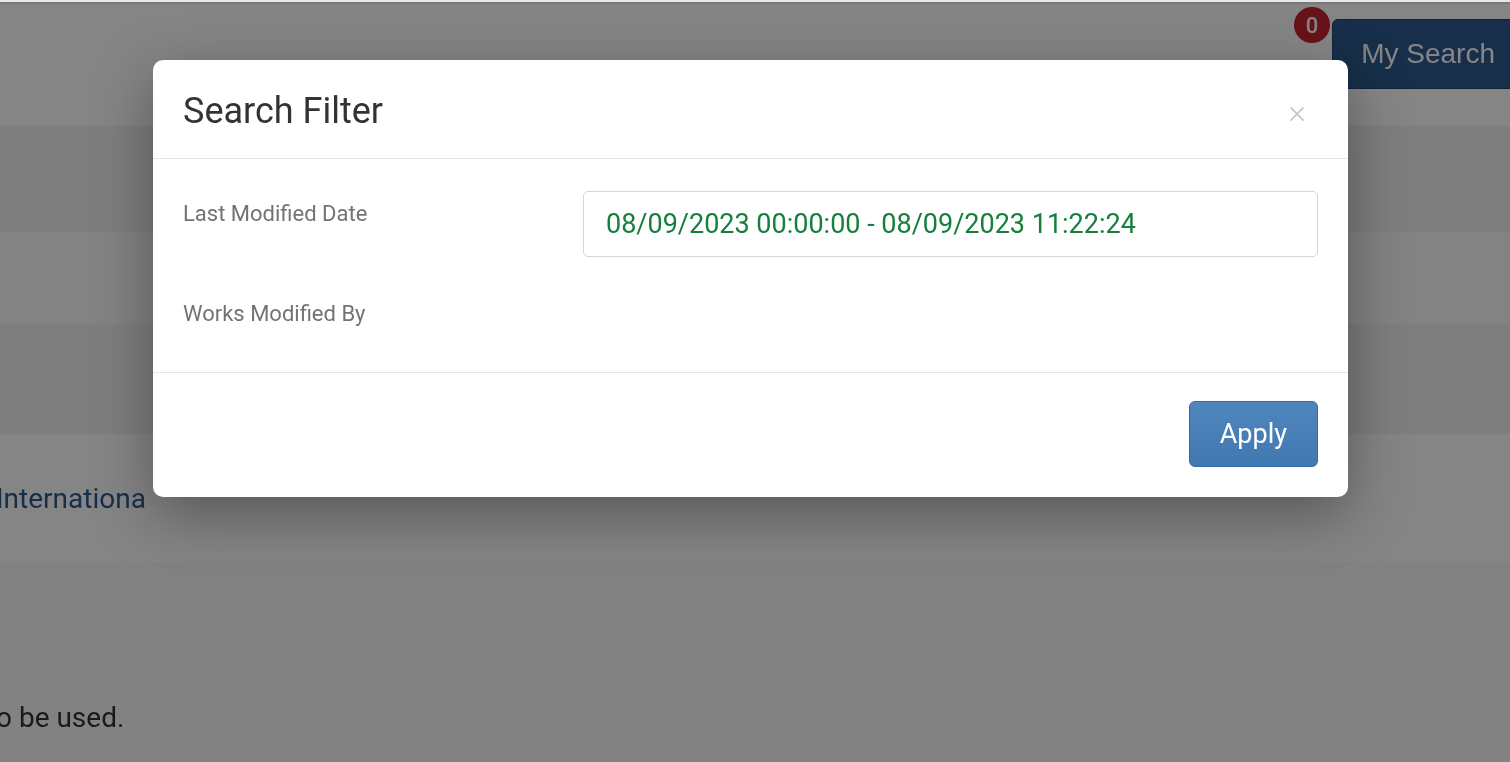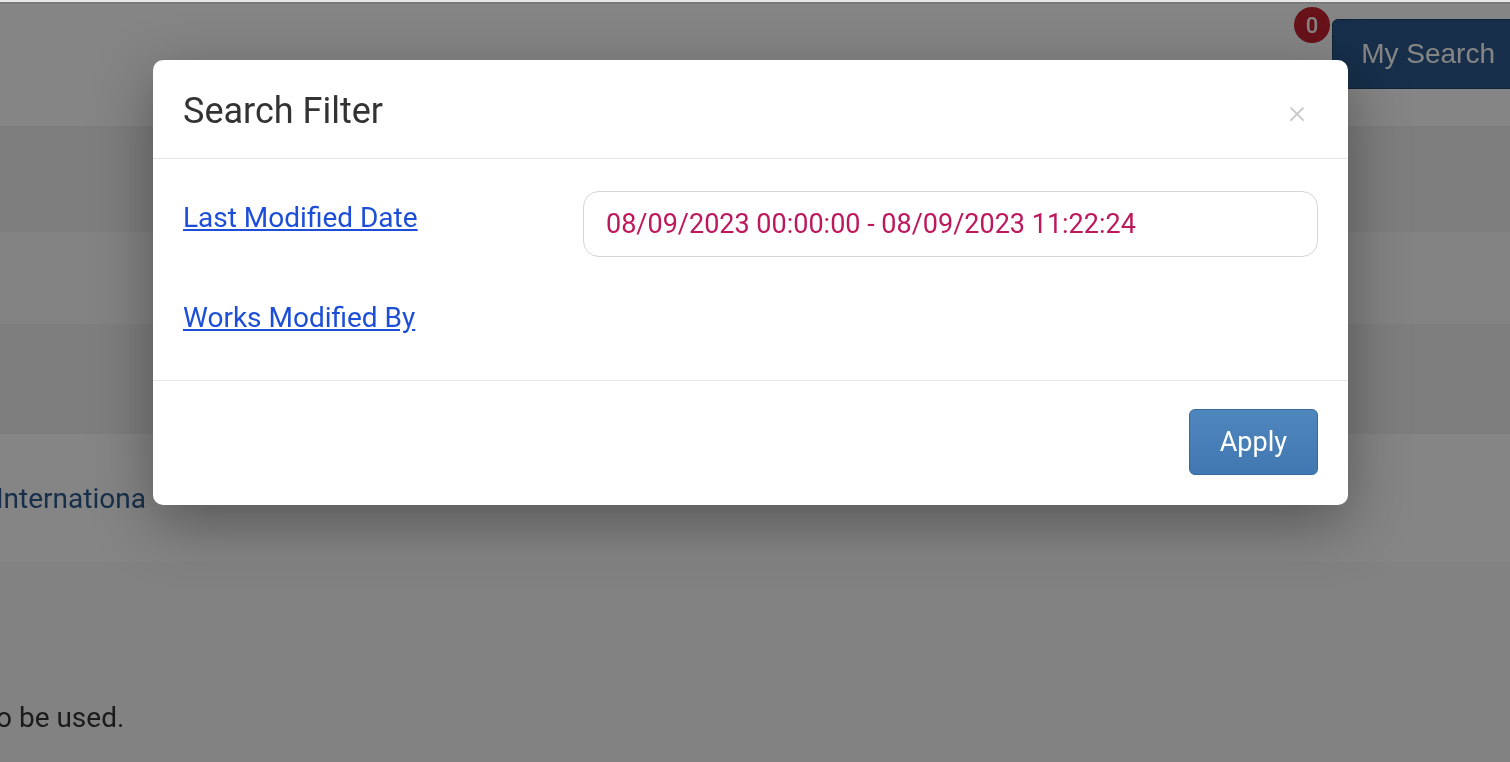--- a/index.html
+++ b/index.html
@@ -124,31 +124,30 @@
   }
   .form-row {
     display: flex;
     align-items: flex-start;
     margin-bottom: 34px;
   }
   .form-row:last-child { margin-bottom: 0; }
   .form-label {
     width: 400px;
     padding-top: 10px;
-    color: #1d4ed8;
-    font-size: 28px;
-    text-decoration: underline;
+    color: #737373;
+    font-size: 22px;
   }
   .form-field { flex: 1; }
   .input {
     width: 100%;
     font-size: 27px;
-    color: #be185d;
+    color: #15803d;
     border: 1px solid #d5d5d5;
-    border-radius: 16px;
+    border-radius: 5px;
     padding: 16px 22px;
     background: #fff;
     outline: none;
     font-family: inherit;
   }
   .input.autofill {
     background: #e8f0fe;
     border-color: #a6c2e6;
   }
 

